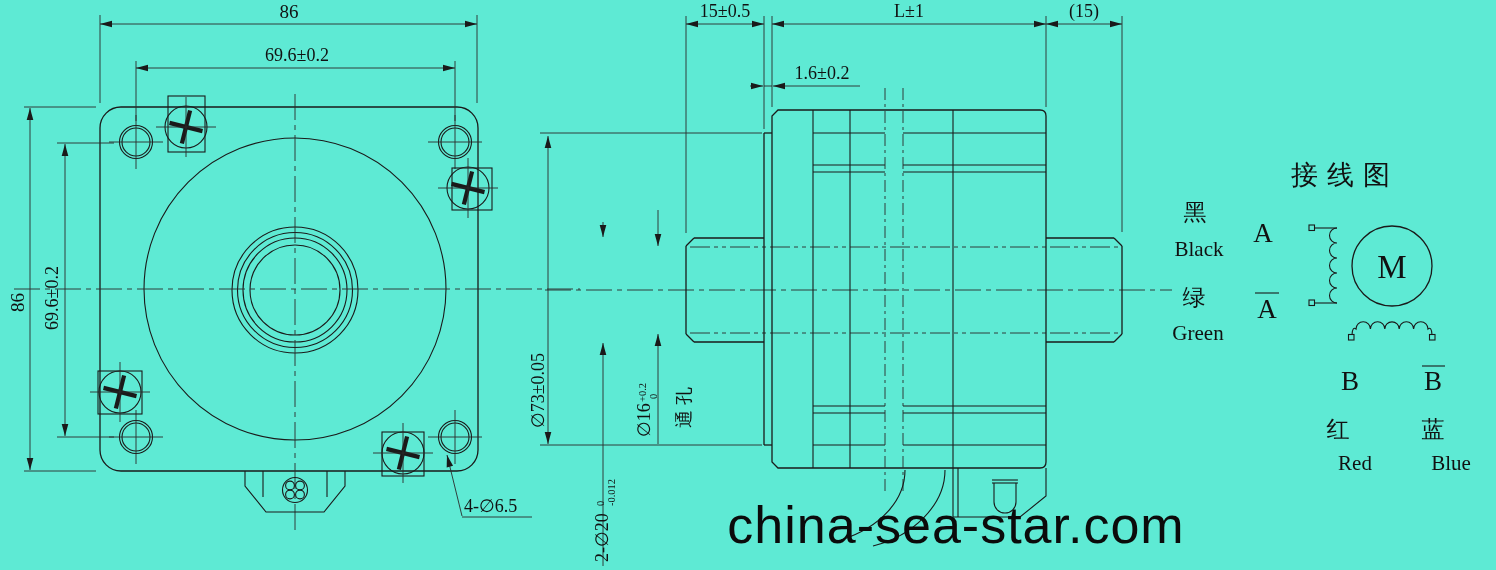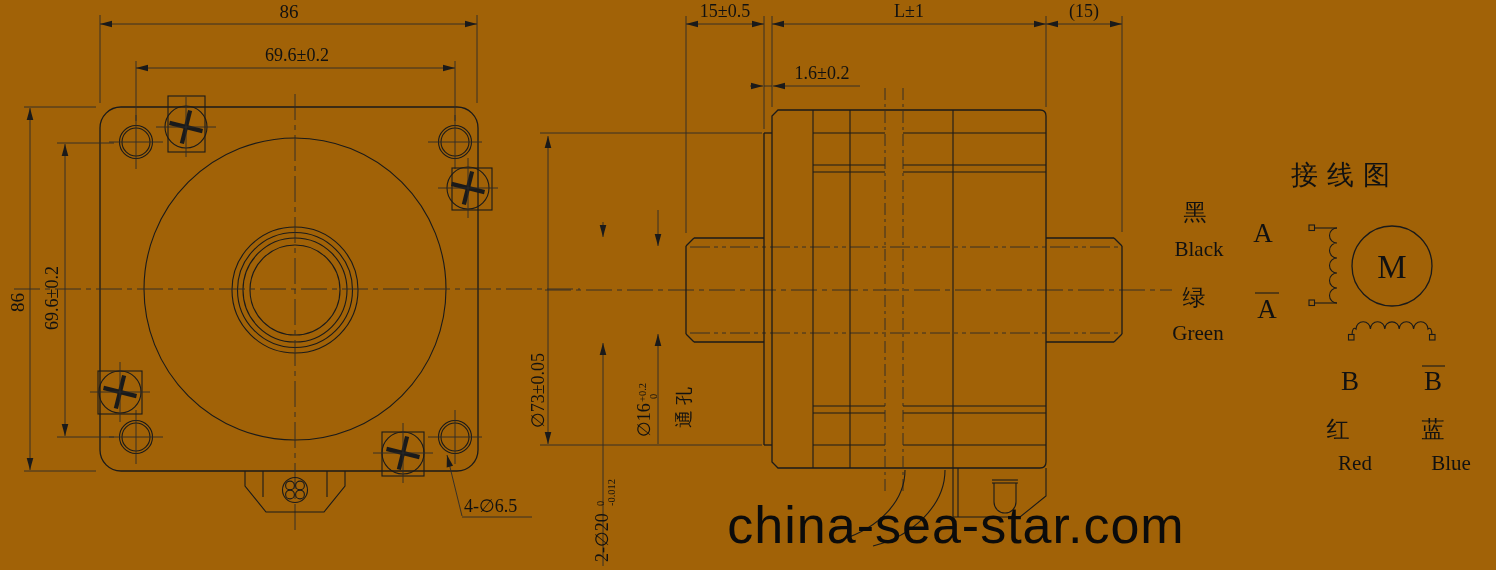--- a/index.html
+++ b/index.html
@@ -1,16 +1,16 @@
 <!DOCTYPE html>
 <html><head>
 <meta charset="utf-8">
 <style>
   html,body{margin:0;padding:0;background:#ffffff;}
-  .page{position:relative;width:1496px;height:570px;background:#a16207;overflow:hidden;}
+  .page{position:relative;width:1496px;height:570px;background:#5eead4;overflow:hidden;}
   svg{display:block;}
   .ol{fill:none;stroke:#1a1a1a;stroke-width:1.3;}
   .ol2{fill:none;stroke:#1a1a1a;stroke-width:1.1;}
   .tl{fill:none;stroke:#2b2b2b;stroke-width:0.9;}
   .dl{fill:none;stroke:#2b2b2b;stroke-width:0.9;}
   .cl{fill:none;stroke:#2b2b2b;stroke-width:0.9;stroke-dasharray:26 5 5 5;}
   .ph{fill:none;stroke:#2b2b2b;stroke-width:0.9;stroke-dasharray:20 4 4 4 4 4;}
   .bk{fill:none;stroke:#2b2b2b;stroke-width:0.9;stroke-dasharray:12 4 3 4;}
   .cross{fill:none;stroke:#1a1a1a;stroke-width:4.2;}
   text{fill:#111;font-family:"Liberation Serif","DejaVu Serif",serif;}

